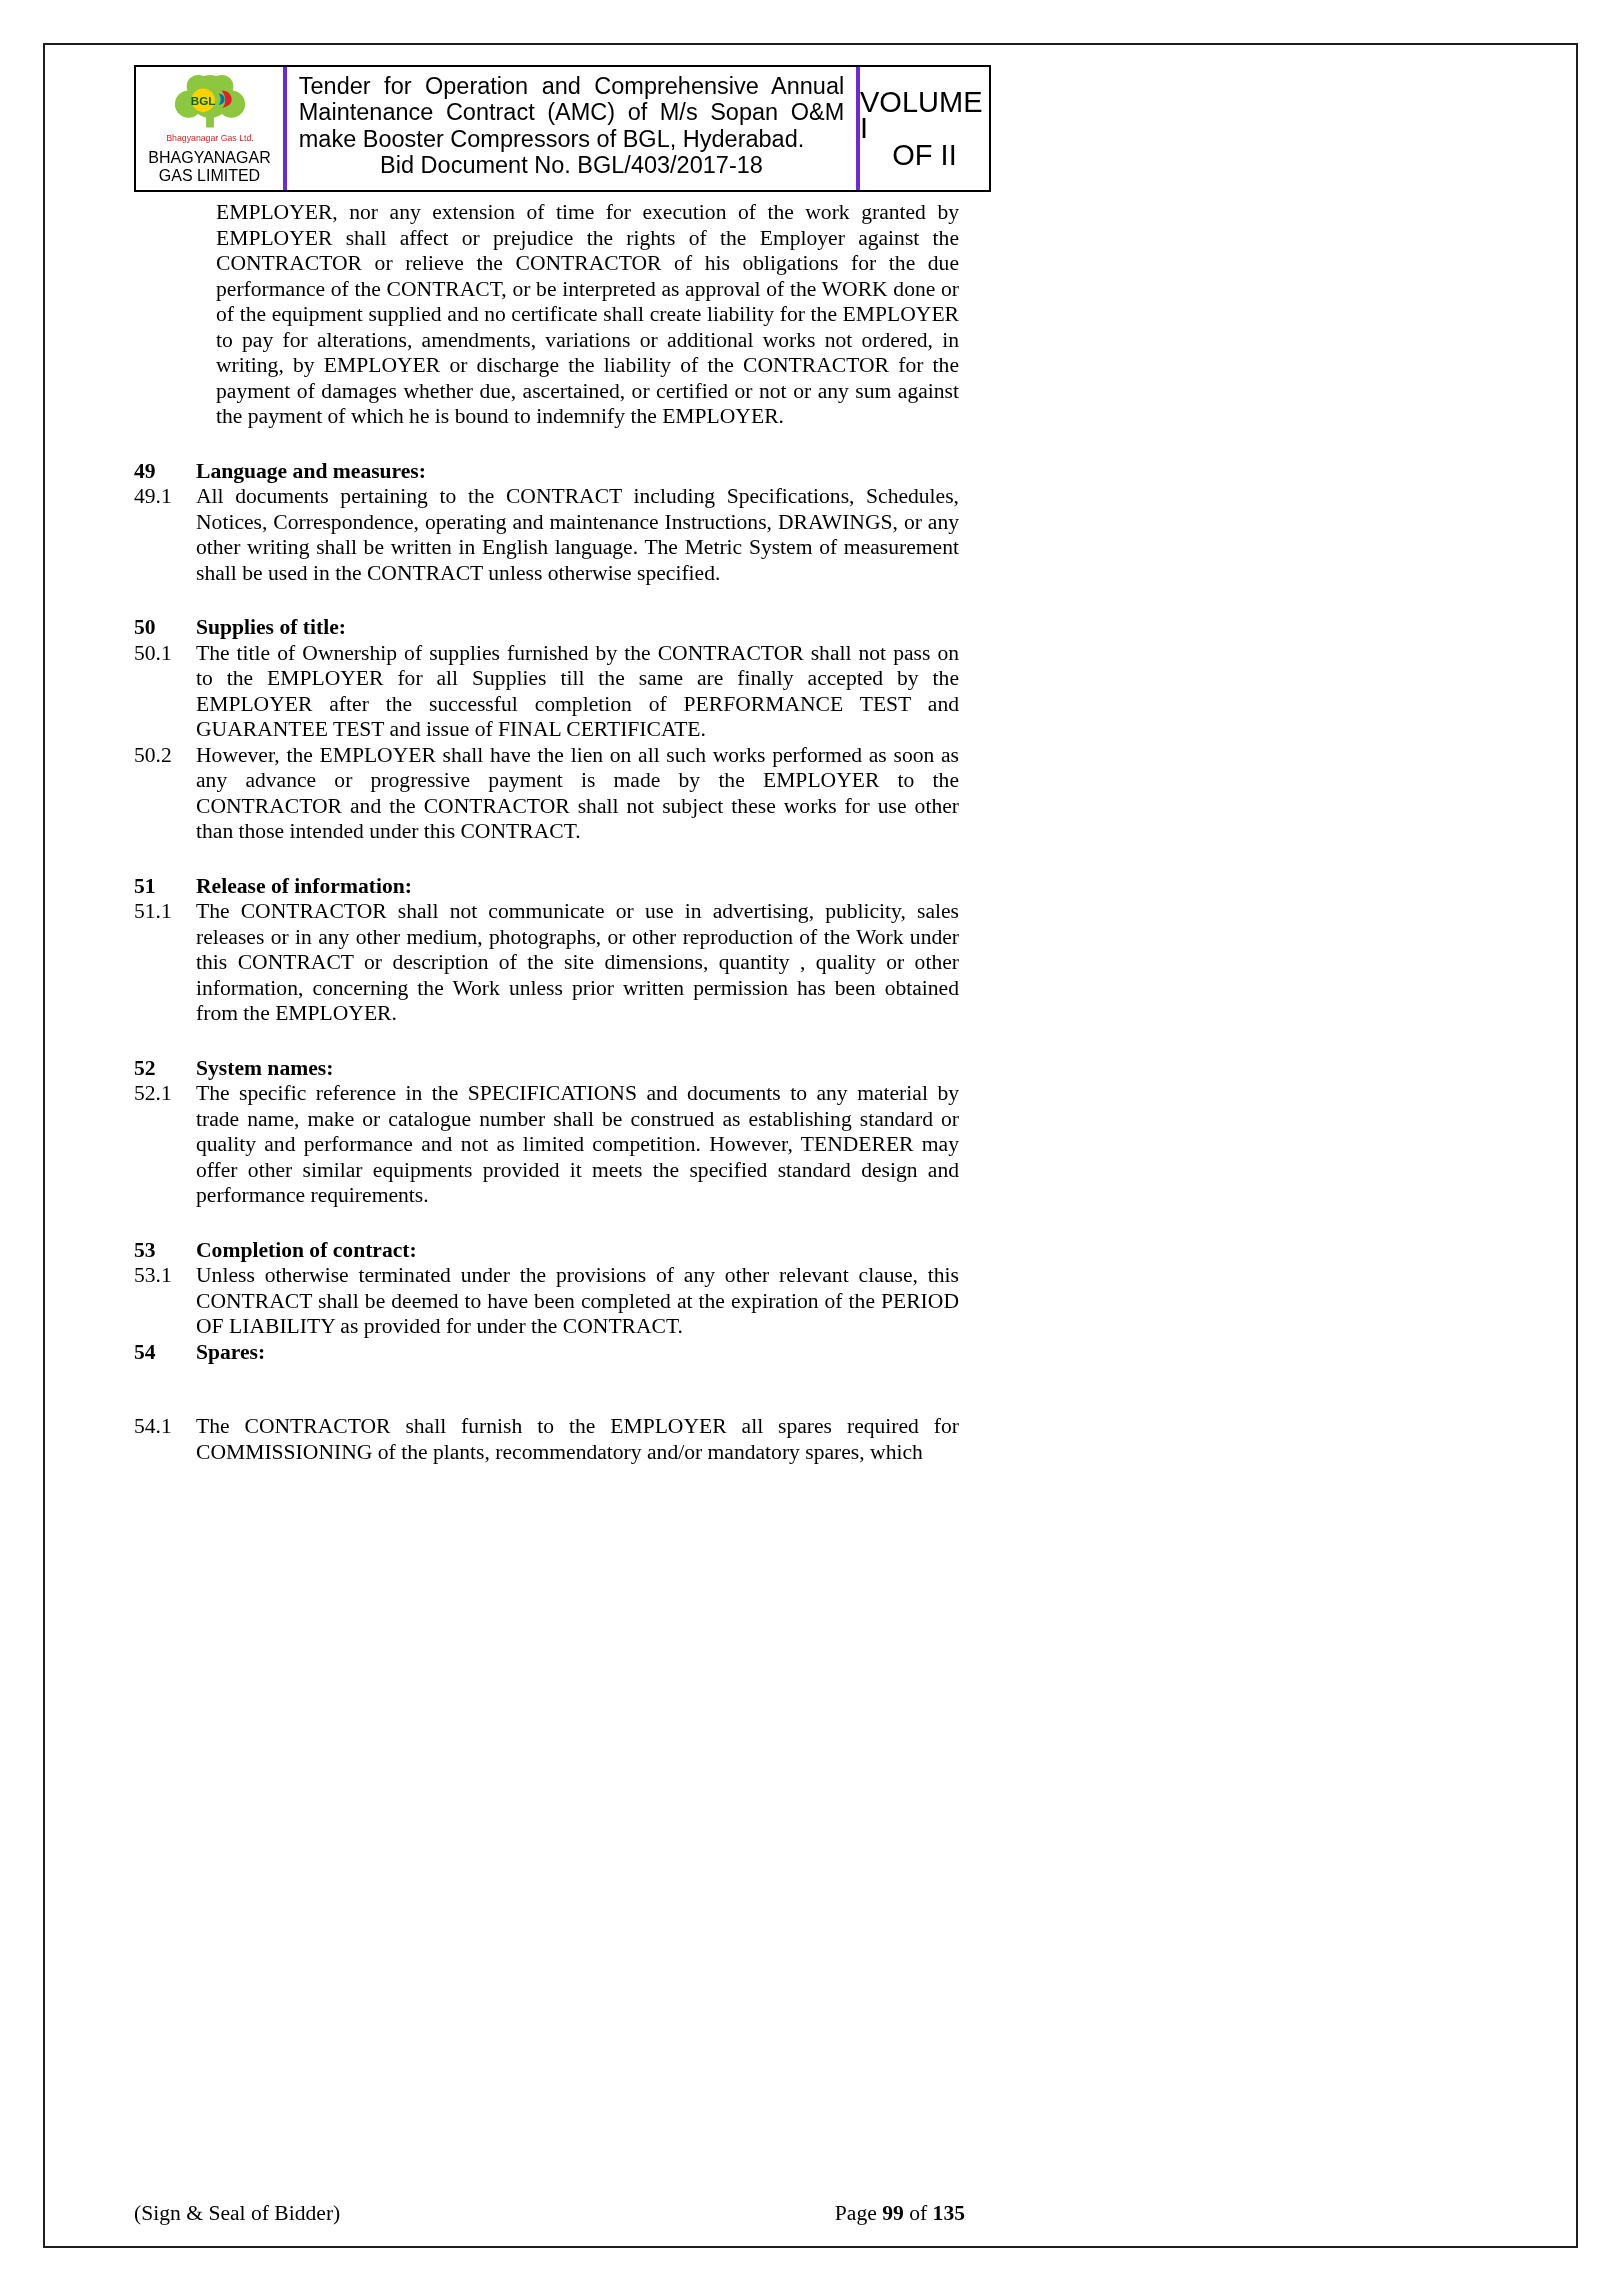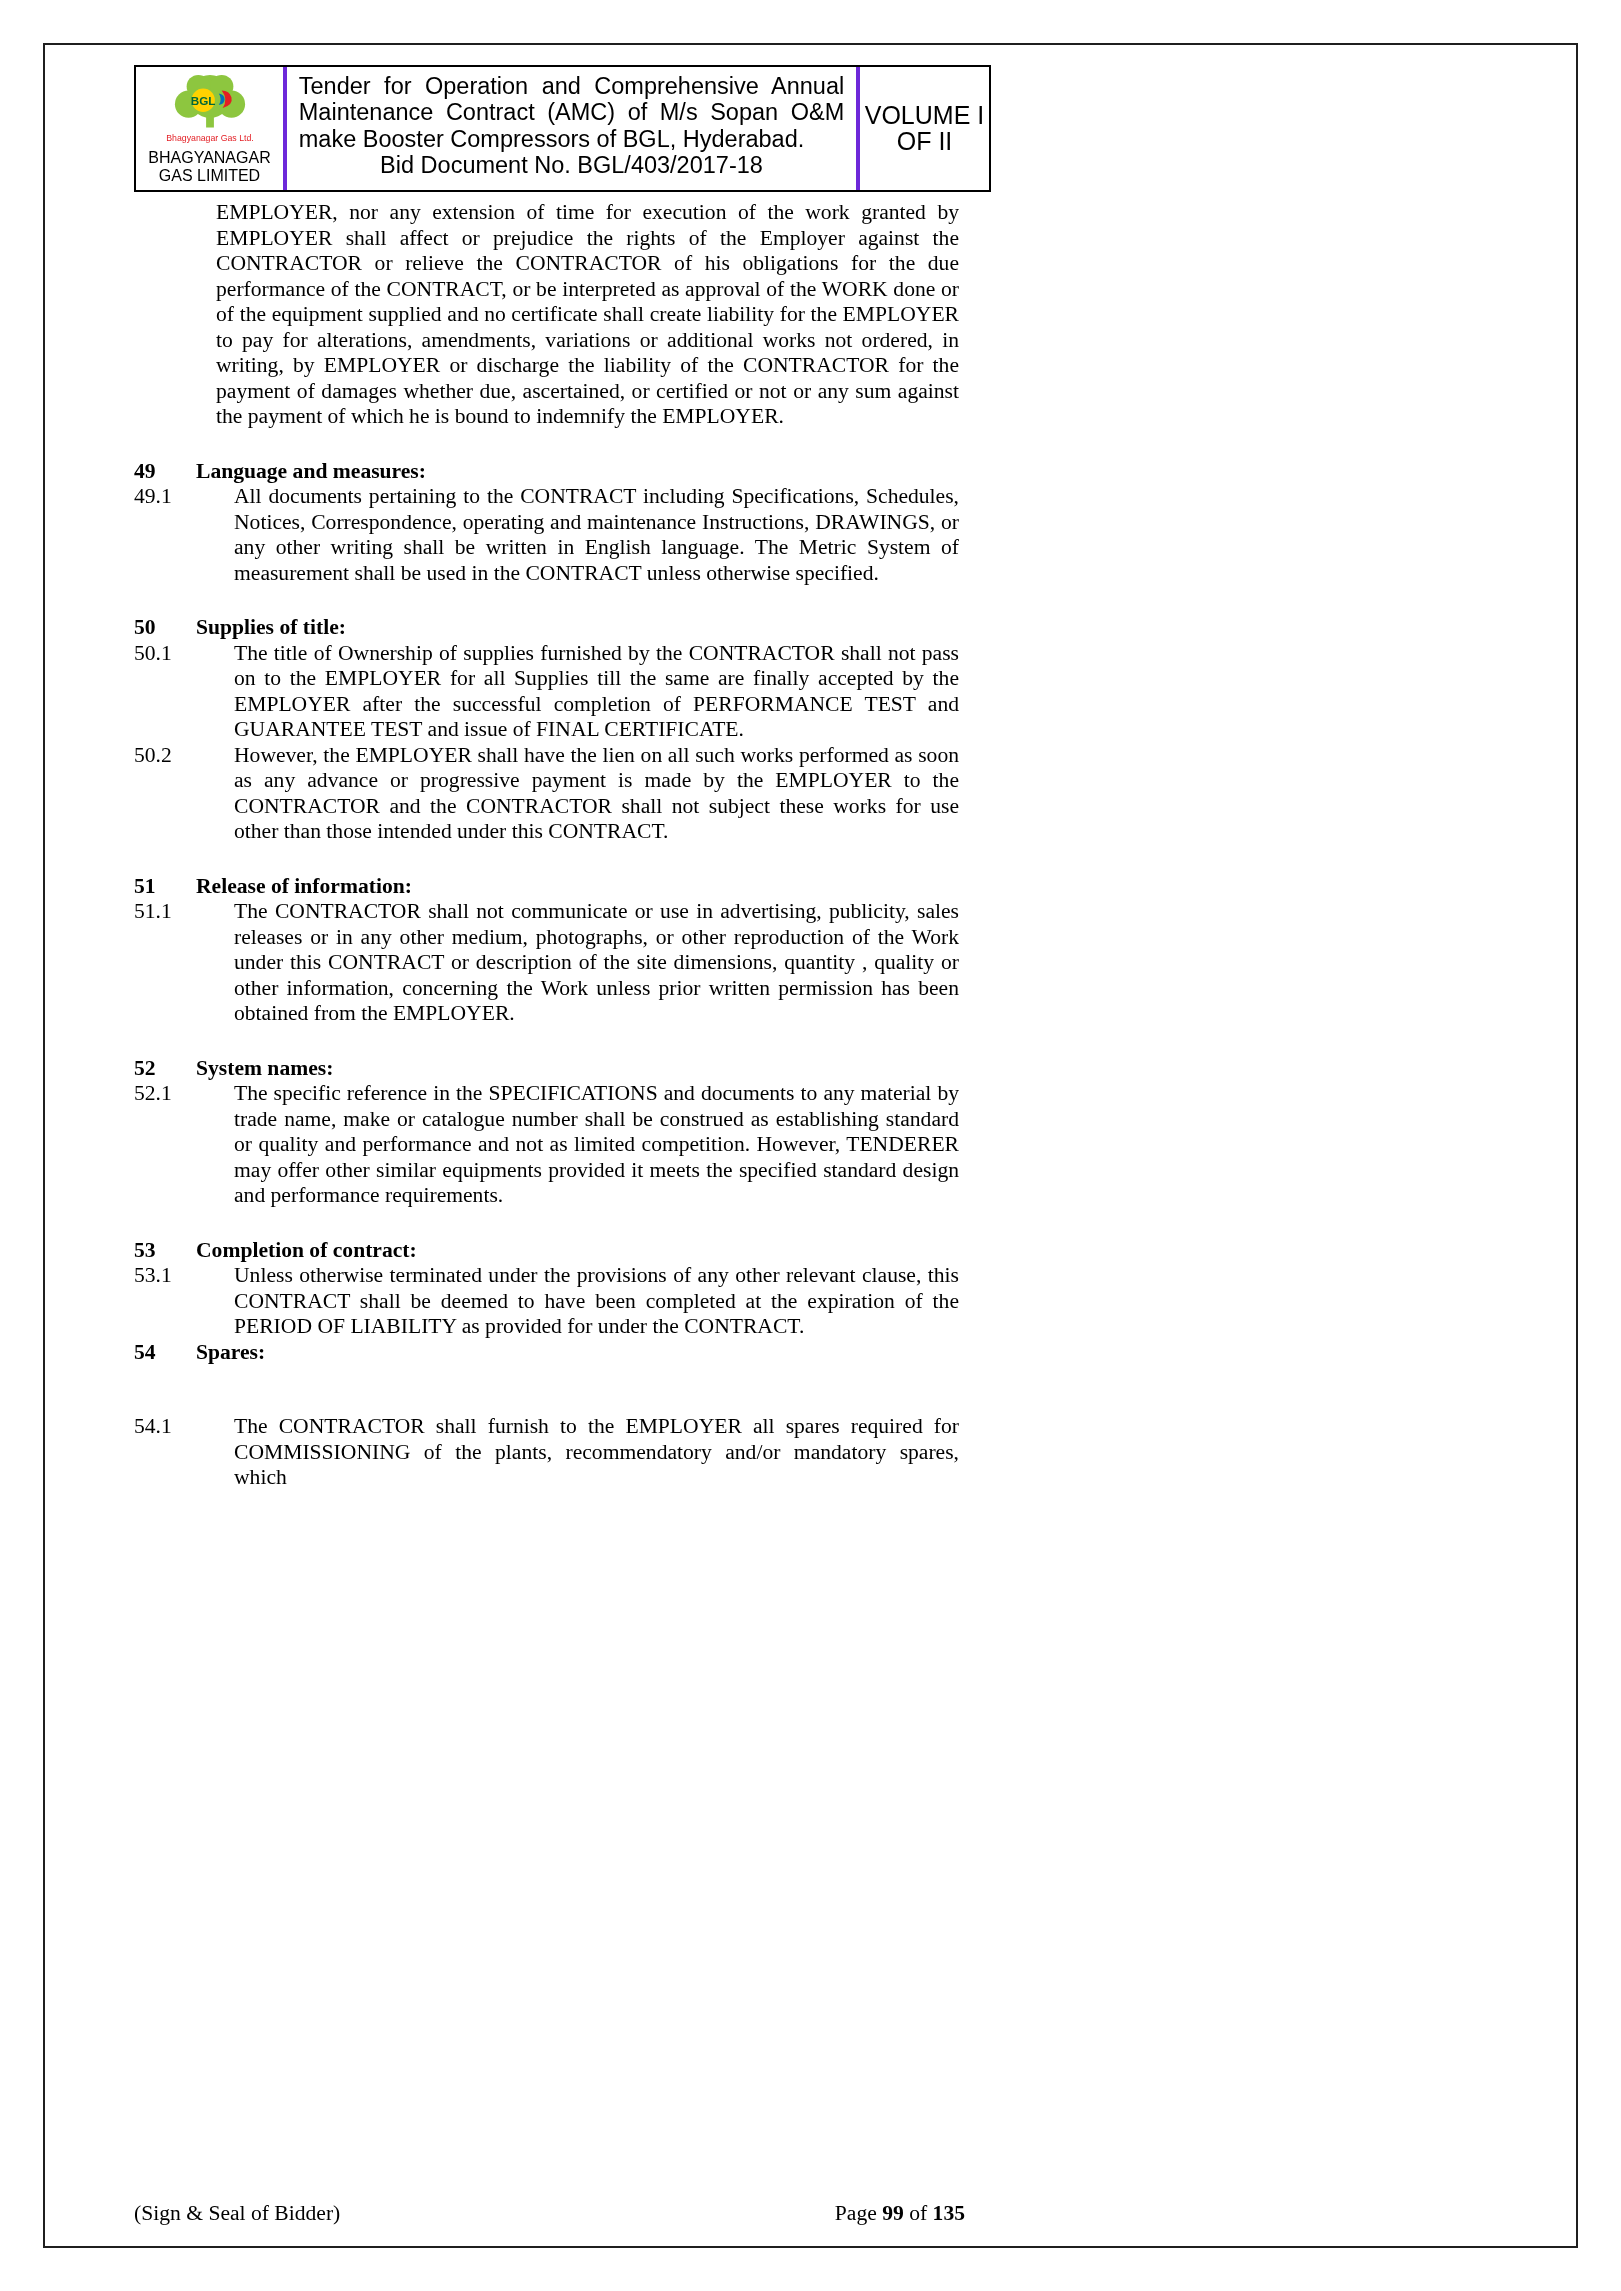--- a/index.html
+++ b/index.html
@@ -62,21 +62,21 @@
     line-height: 27.4px;
     text-align: center;
   }
   .volume-cell {
     width: 133px;
     flex: 0 0 133px;
     display: flex;
     flex-direction: column;
     align-items: center;
     justify-content: center;
-    font-size: 25px;
+    font-size: 29px;
     line-height: 26.5px;
   }
   
   .content {
     position: absolute;
     left: 134px; top: 200px;
     width: 825px;
     font-size: 21.6px;
     line-height: 25.5px;
   }
@@ -85,21 +85,20 @@
     text-align: justify;
   }
   .section { margin-top: 29px; }
   .section.no-gap { margin-top: 0; }
   .row { display: flex; align-items: flex-start; }
   .num { width: 62px; flex: 0 0 62px; }
   .heading-row .num, .heading-row .heading { font-weight: bold; }
   .clause-text {
     flex: 1;
     text-align: justify;
-    margin-left: 38px;
   }
   .clause-gap { margin-top: 49px; }
   
   .footer {
     position: absolute;
     left: 134px; top: 2201px;
     width: 831px;
     display: flex;
     justify-content: space-between;
     font-size: 21.6px;

